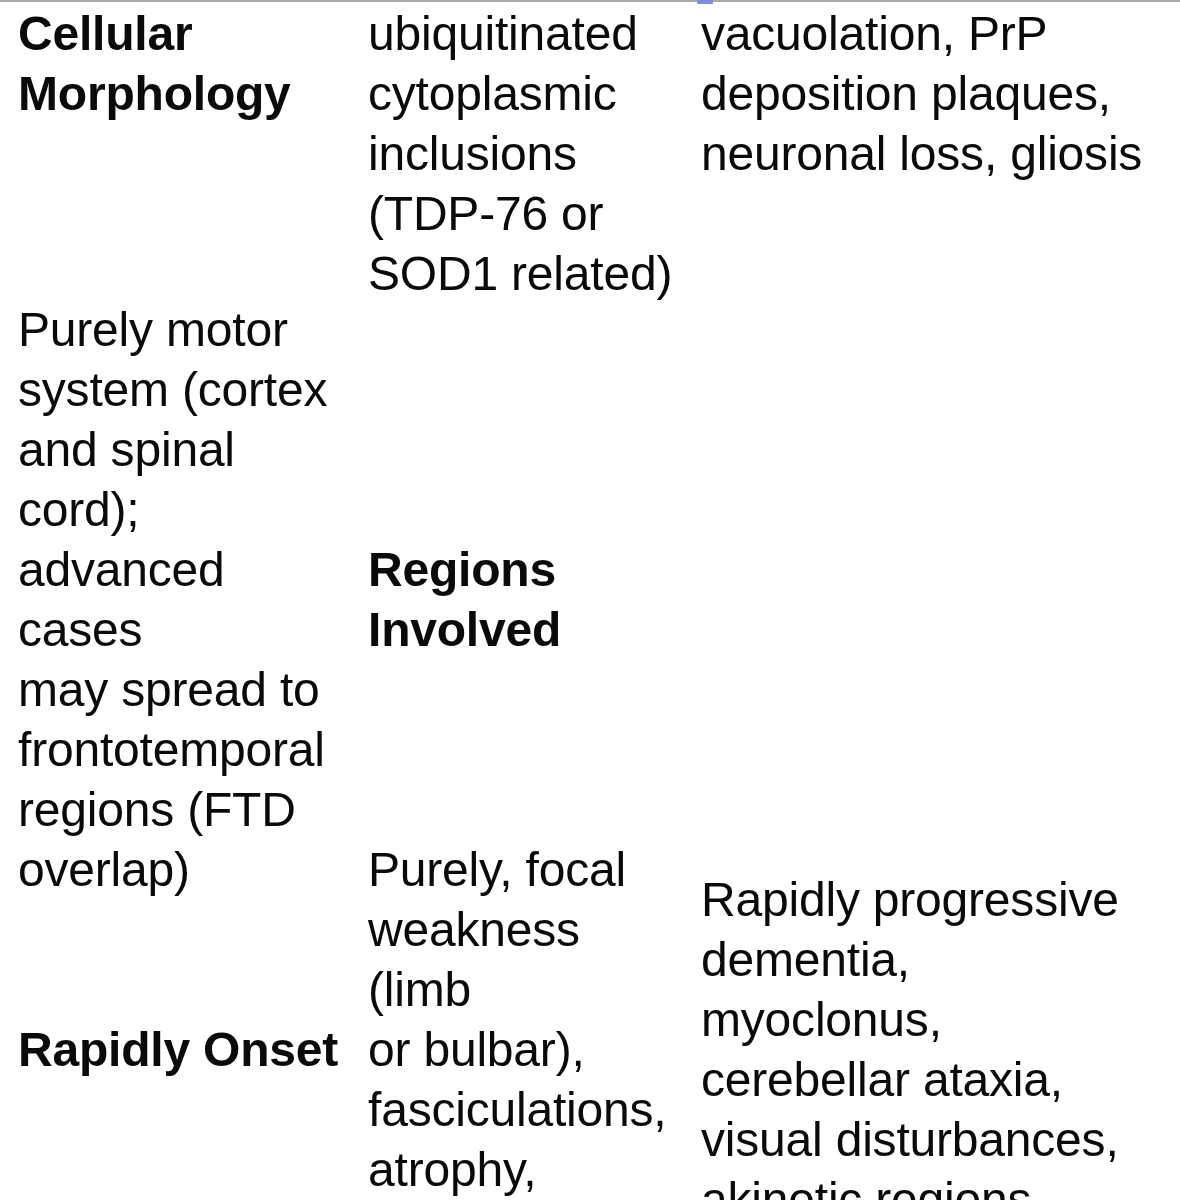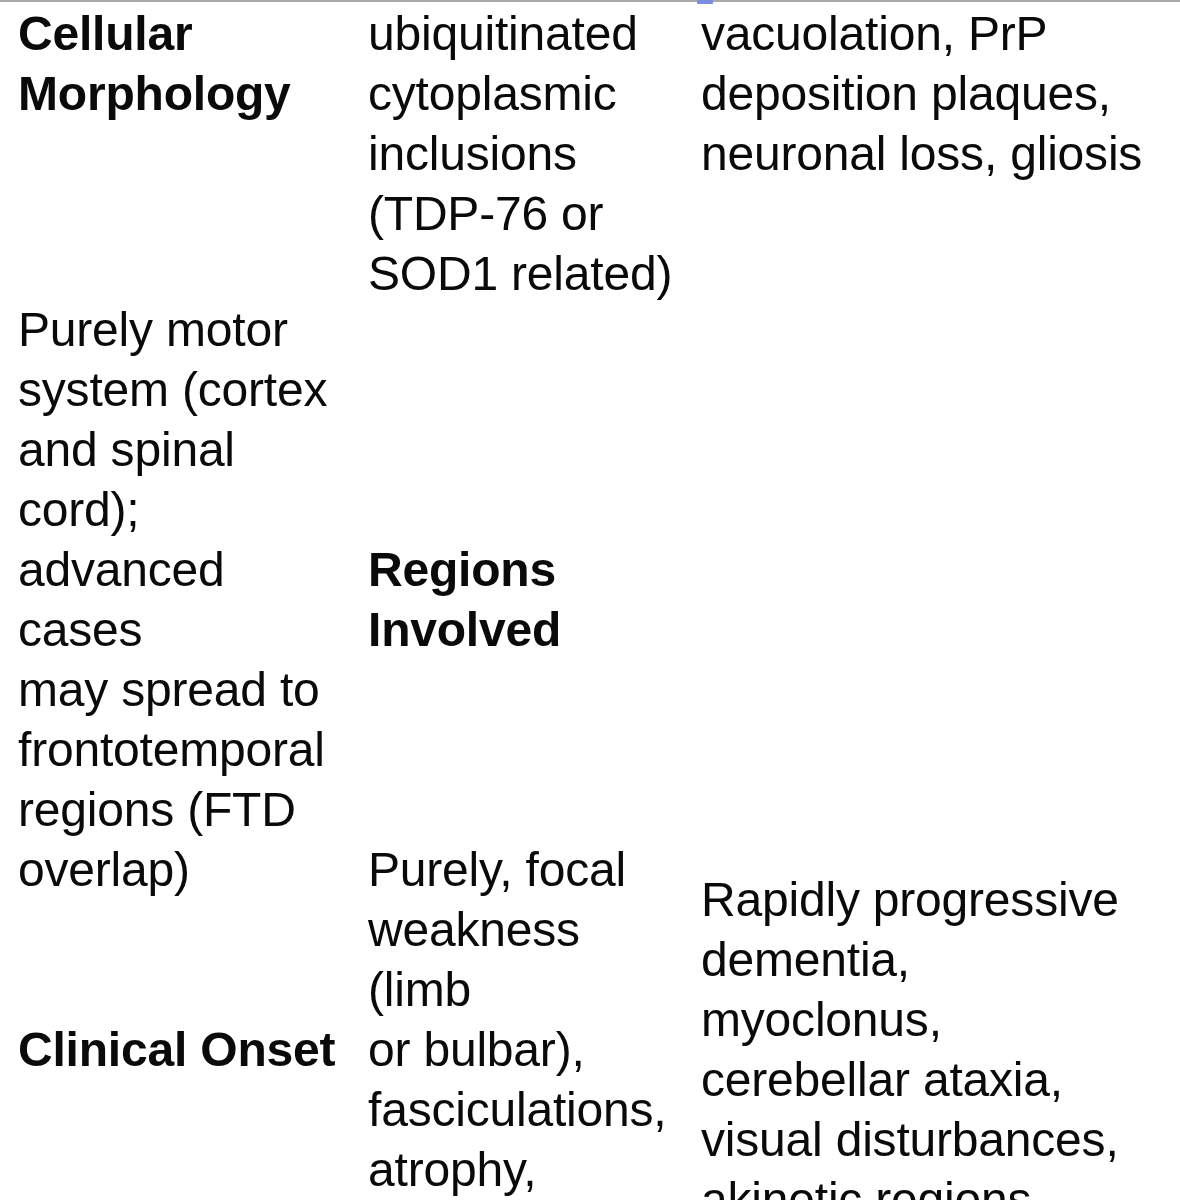--- a/index.html
+++ b/index.html
@@ -94,21 +94,21 @@
 advanced cases
 may spread to
 frontotemporal
 regions (FTD
 overlap)</div>
     <div class="cell header">Regions
 Involved</div>
   </div>
 
   <div class="row row-mid">
-    <div class="cell header">Clinical Onset</div>
+    <div class="cell header">Rapidly Onset</div>
     <div class="cell">Purely, focal
 weakness (limb
 or bulbar),
 fasciculations,
 atrophy,
 hyperreflexia</div>
     <div class="cell">Rapidly progressive
 dementia,
 myoclonus,
 cerebellar ataxia,

